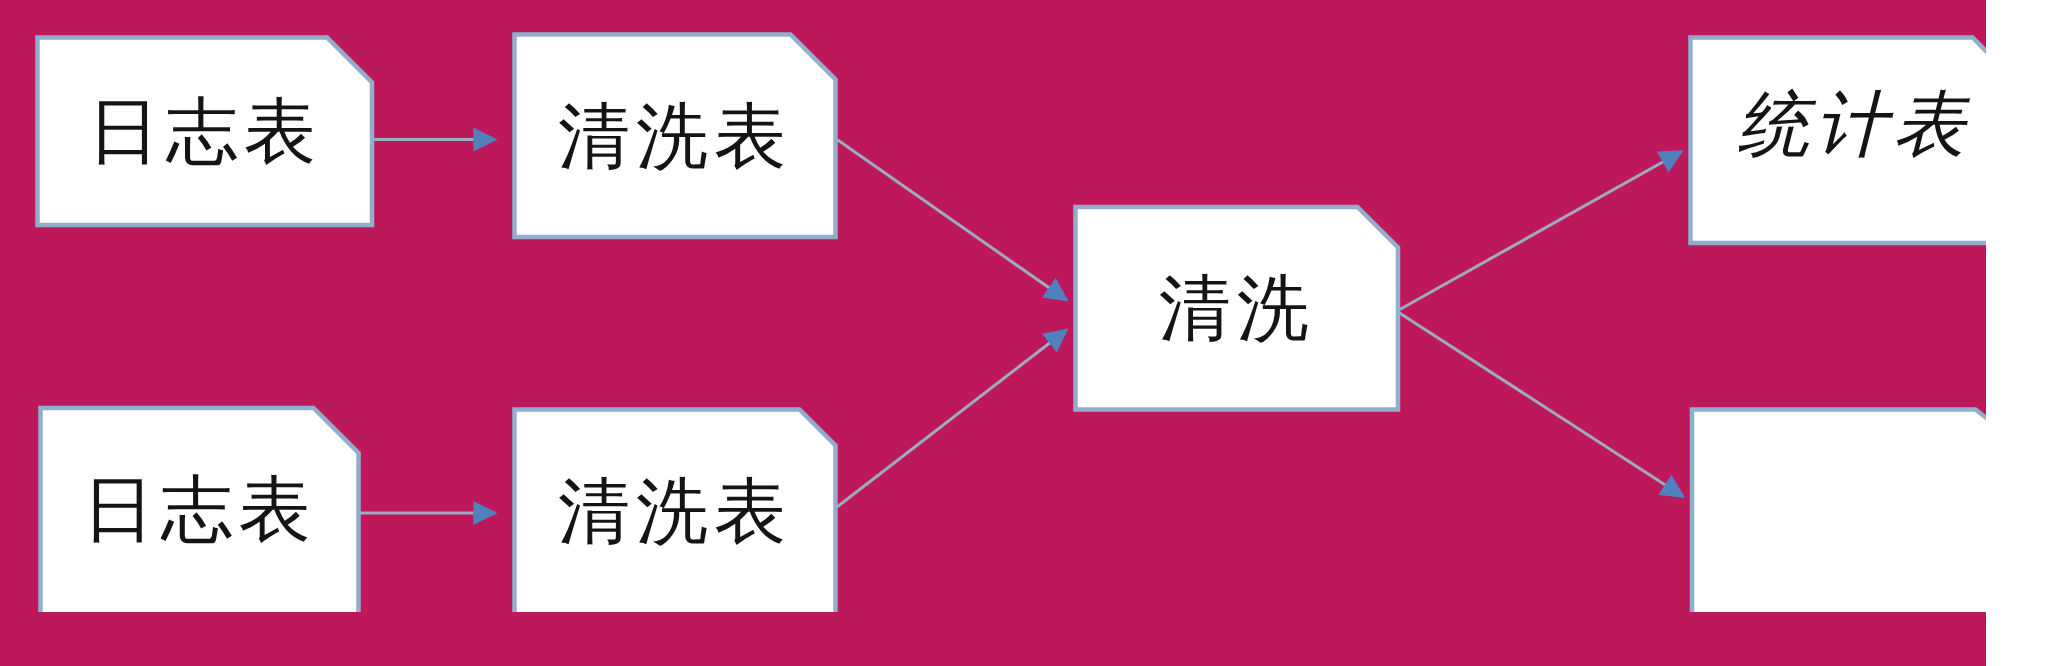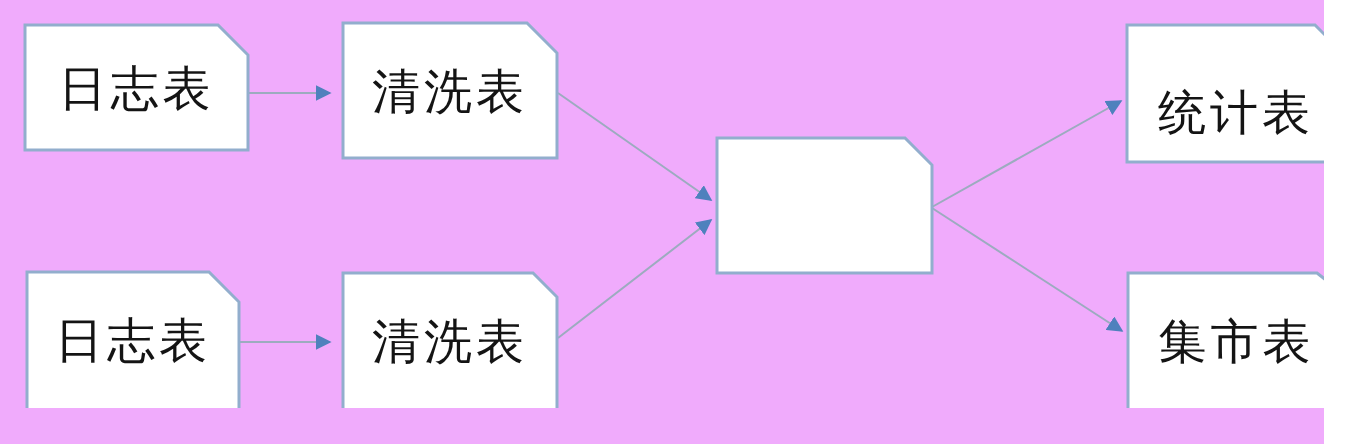--- a/index.html
+++ b/index.html
@@ -4,21 +4,21 @@
 <style>
   html, body {
     margin: 0;
     padding: 0;
     background: #ffffff;
   }
   .canvas {
     position: relative;
     width: 1324px;
     height: 444px;
-    background: #f0abfc;
+    background: #be185d;
     overflow: hidden;
     font-family: "DejaVu Serif", "Liberation Serif", serif;
   }
   .diagram-svg {
     position: absolute;
     left: 0;
     top: 0;
     width: 1364px;
     height: 444px;
   }
@@ -78,19 +78,19 @@
 
   <div class="node-label" style="left:25px; top:25px; width:223px; height:125px;">日志表</div>
 
   <div class="node-label" style="left:343px; top:23px; width:214px; height:135px;">清洗表</div>
 
   <div class="node-label" style="left:27px; top:272px; width:212px; height:136px;">日志表</div>
 
   <div class="node-label" style="left:343px; top:273px; width:214px; height:135px;">清洗表</div>
 
   <div class="node-label" style="left:717px; top:138px; width:215px; height:135px;">
+    <span>清洗</span>
   </div>
 
-  <div class="node-label" style="left:1127px; top:43px; width:218px; height:137px;">统计表</div>
+  <div class="node-label" style="left:1127px; top:14px; width:218px; height:137px;font-style:italic;">统计表</div>
 
-  <div class="node-label" style="left:1128px; top:273px; width:217px; height:135px;">集市表</div>
 
 </div>
 
 </body></html>

